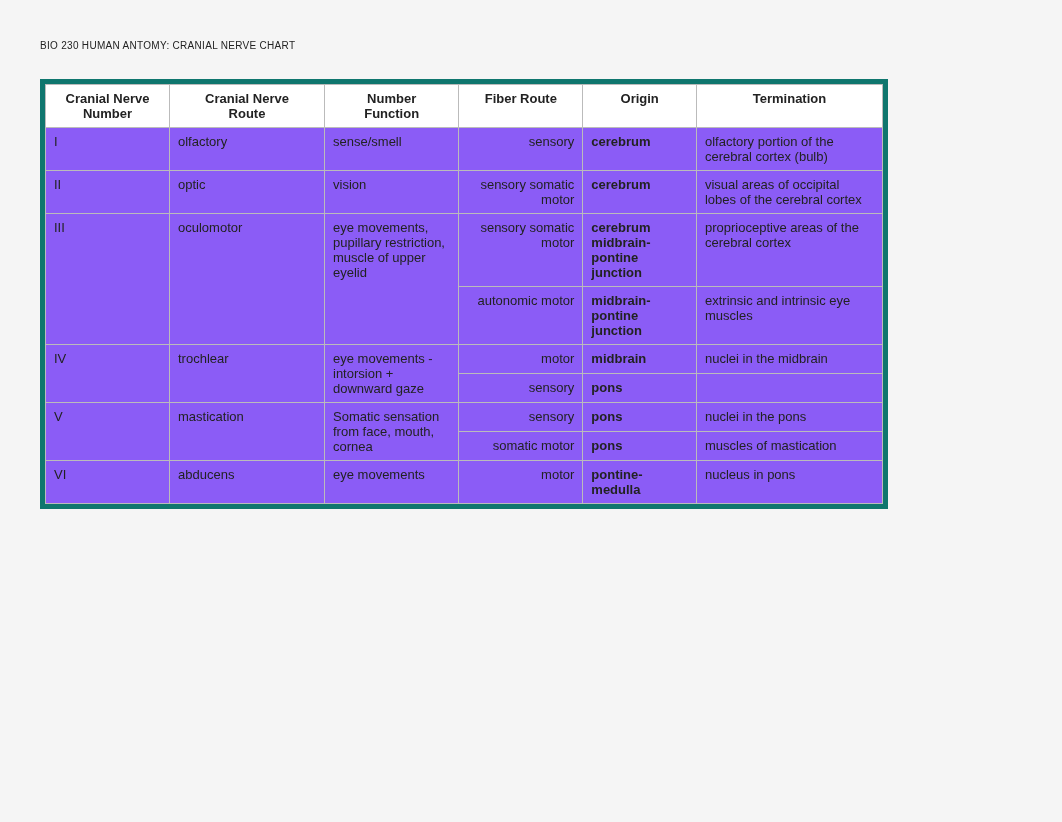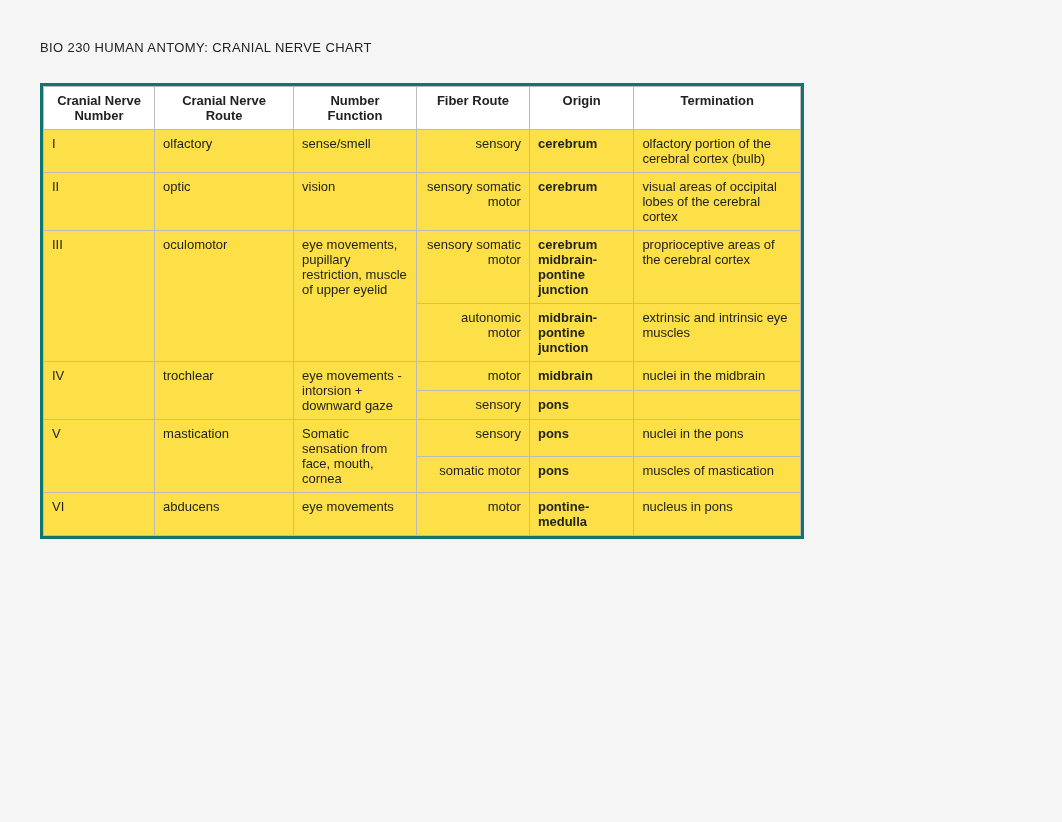--- a/index.html
+++ b/index.html
@@ -4,29 +4,29 @@
   <style>
     * { box-sizing: border-box; margin: 0; padding: 0; }
     body {
       background: #f5f5f5;
       font-family: Arial, sans-serif;
       font-size: 13px;
       color: #222;
       padding: 40px;
     }
     .page-title {
-      font-size: 13px;
+      font-size: 10px;
       font-weight: normal;
       margin-bottom: 28px;
       letter-spacing: 0.03em;
     }
     .table-wrapper {
-      background: #fde047;
-      border: 3px solid #0f766e;
-      width: 764px;
+      background: #8b5cf6;
+      border: 5px solid #0f766e;
+      width: 848px;
     }
     table {
       border-collapse: collapse;
       width: 100%;
     }
     th, td {
       border: 1px solid #bbb;
       padding: 6px 8px;
       vertical-align: top;
       font-size: 13px;

